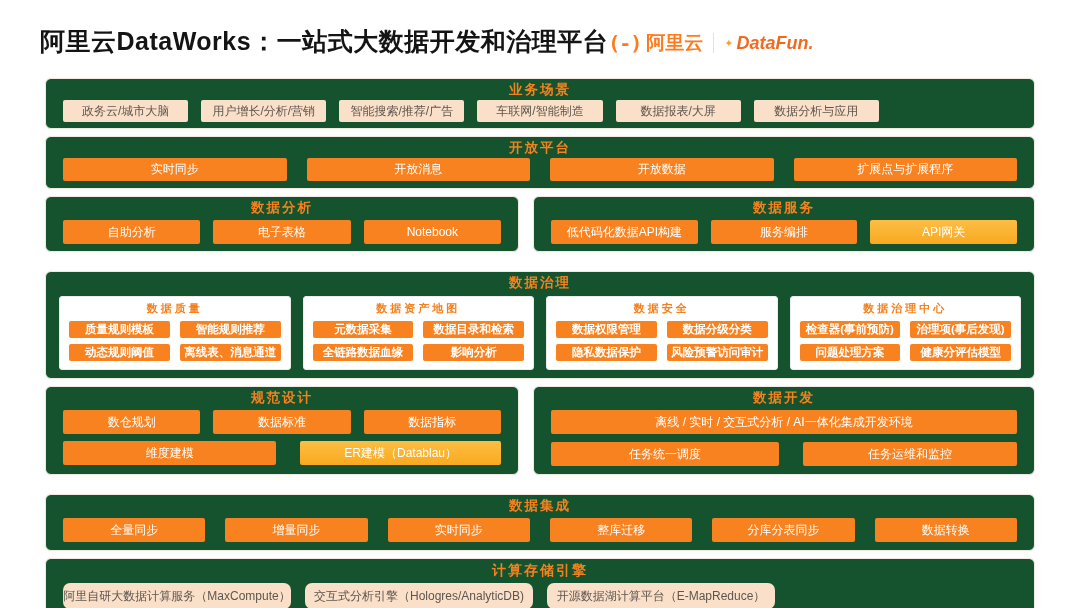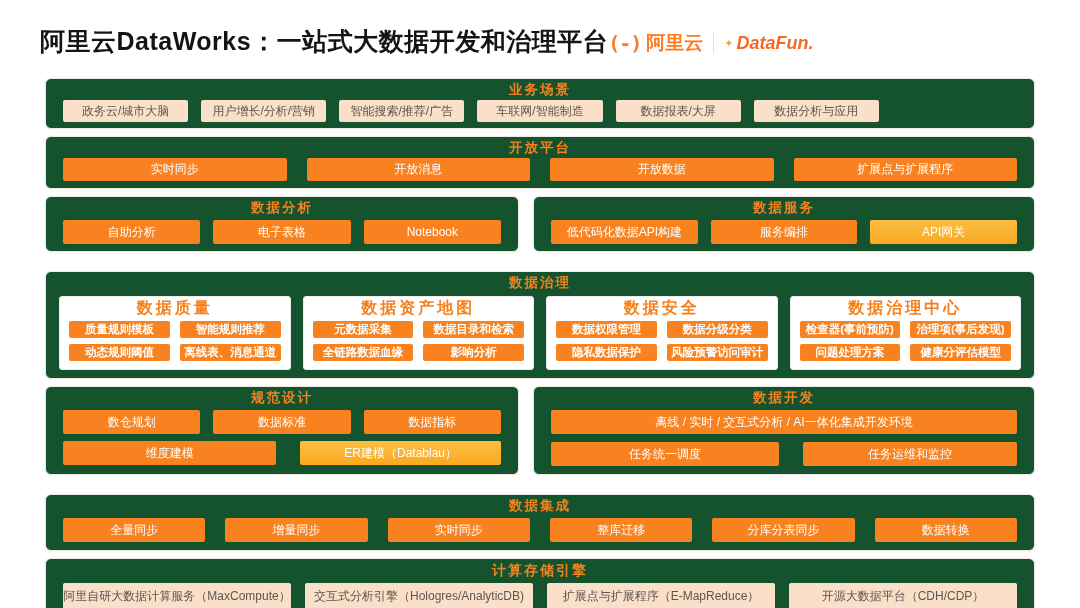--- a/index.html
+++ b/index.html
@@ -38,29 +38,29 @@
   .split .panel { margin-bottom:12px; }
   .split .panel.left { flex:0 0 474px; }
   .split .panel.right { flex:1; }
   .row-3 { grid-template-columns:repeat(3,1fr); gap:13px; padding:2px 17px 7px; }
   .row-3 .btn, .row-2 .btn, .row-1 .btn { height:24px; }
   .row-2 { grid-template-columns:1fr .94fr; gap:24px; padding:0 17px 8px; }
   .row-1 { grid-template-columns:1fr; padding:2px 17px 0; margin-bottom:8px; }
 
   .gov-row { display:grid; grid-template-columns:repeat(4,1fr); gap:12px; padding:3px 13px 8px; }
   .gov-box { border:1px solid #ececec; border-radius:3px; background:#fff; padding:3px 9px 8px; }
-  .g-title { font-size:16px; line-height:16px; font-weight:700; letter-spacing:3px;
+  .g-title { font-size:11px; line-height:16px; font-weight:700; letter-spacing:3px;
     color:#F5811E; text-align:center; padding-bottom:5px; }
   .g-grid { display:grid; grid-template-columns:1fr 1fr; gap:6px 10px; }
   .g-grid .btn { height:17px; font-size:11.5px;font-weight:bold; }
 
   .row-int { grid-template-columns:repeat(6,1fr); gap:20px; padding:2px 17px 8px; }
   .row-int .btn { height:24px; }
   .row-eng { grid-template-columns:repeat(4,1fr); gap:14px; padding:2px 17px 9px; }
-  .row-eng .btn { height:26px; font-size:12px; }
+  .row-eng .btn { height:26px; font-size:12px;border-radius:7px; }
   .sec-title.big { font-size:14px; line-height:15px; }
 </style>
 </head>
 <body>
 
 <div class="header">
   <div class="title">阿里云DataWorks：一站式大数据开发和治理平台</div>
   <div class="logos">
     <div class="aliyun">
       <span class="mark">(-)</span>
@@ -194,18 +194,17 @@
       <div class="btn">分库分表同步</div>
       <div class="btn">数据转换</div>
     </div>
   </section>
 
   <section class="panel">
     <div class="sec-title big">计算存储引擎</div>
     <div class="row row-eng">
       <div class="btn peach">阿里自研大数据计算服务（MaxCompute）</div>
       <div class="btn peach">交互式分析引擎（Hologres/AnalyticDB)</div>
-      <div class="btn peach">扩展点与扩展程序（E-MapReduce）</div>
-      <div class="btn peach">开源大数据平台（CDH/CDP）</div>
+      <div class="btn peach">开源数据湖计算平台（E-MapReduce）</div>
     </div>
   </section>
 
 </div>
 
 </body></html>

